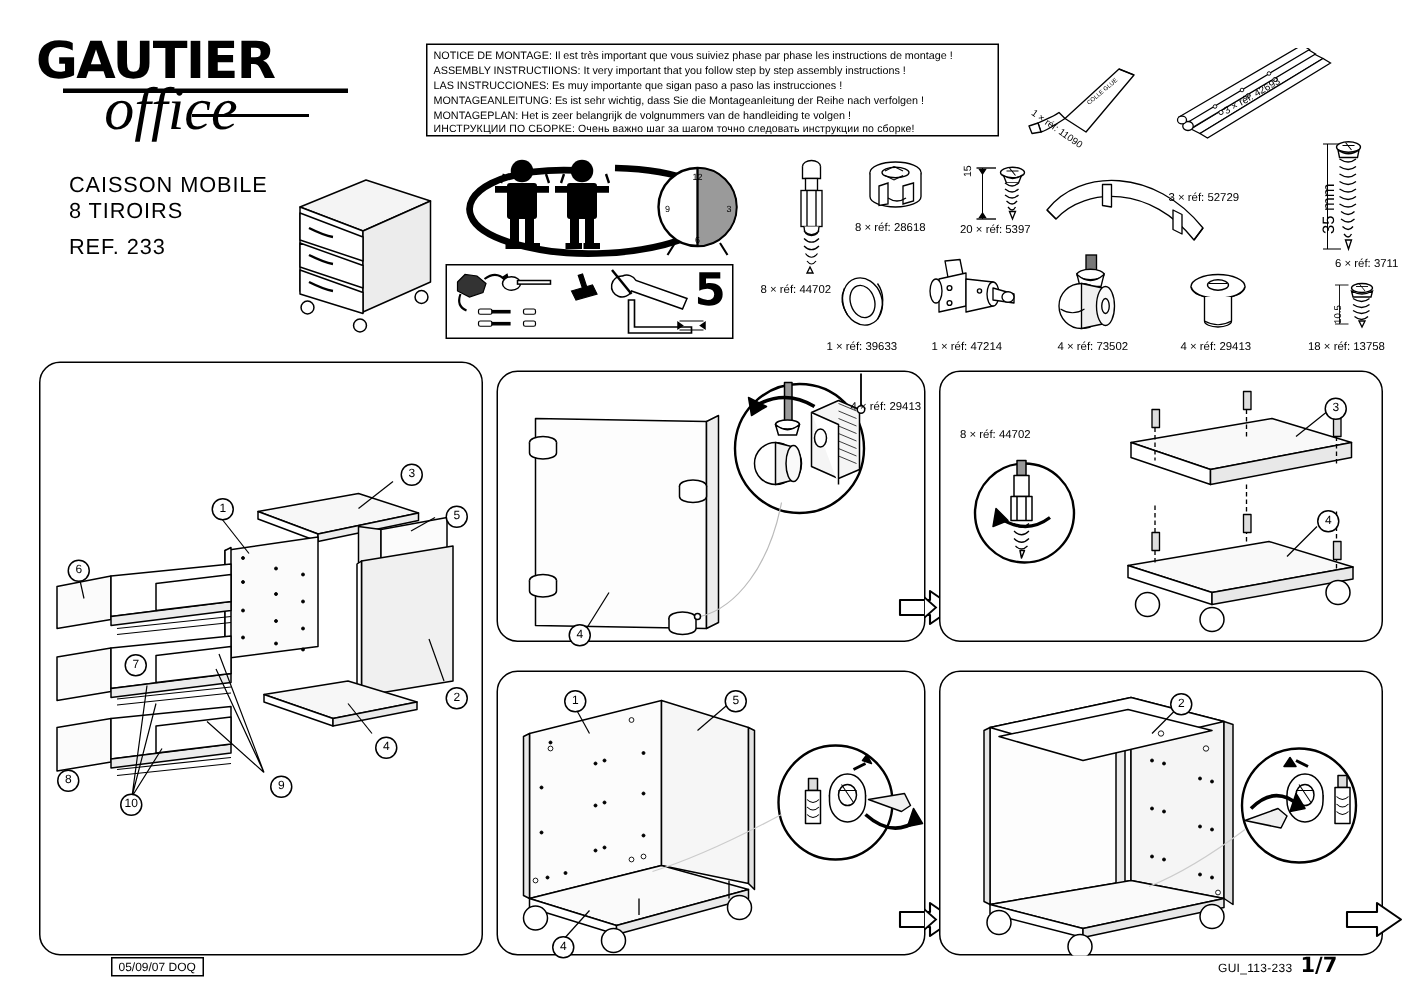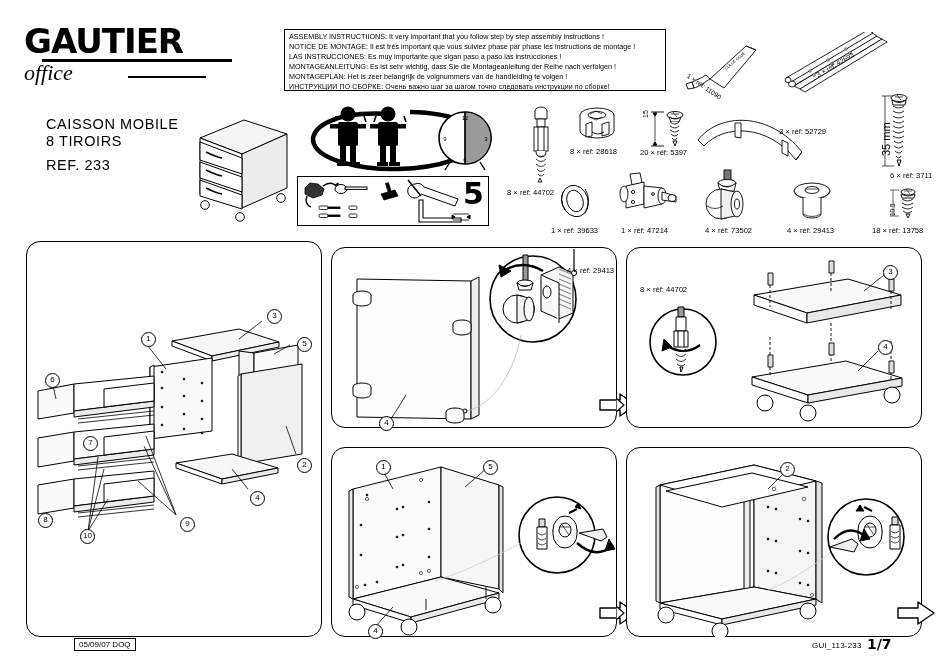--- a/index.html
+++ b/index.html
@@ -3,21 +3,21 @@
 <meta charset="utf-8">
 <style>
   html,body{margin:0;padding:0;background:#fff;}
   body{width:950px;height:672px;font-family:"Liberation Sans",sans-serif;color:#000;overflow:hidden;}
   #sheet{position:relative;width:950px;height:672px;}
 
   
   .brand{position:absolute;left:24px;top:24px;width:260px;}
   .brand-gautier{font-family:"DejaVu Sans",sans-serif;font-weight:bold;font-size:34px;letter-spacing:-1px;line-height:34px;}
   .brand-rule{height:3px;background:#000;width:190px;margin:1px 0 0 18px;}
-  .brand-office{font-family:"Liberation Serif",serif;font-style:italic;font-size:22px;line-height:30px;text-align:left;width:180px;margin-top:-4px;}
+  .brand-office{font-family:"Liberation Serif",serif;font-style:italic;font-size:40px;line-height:30px;text-align:center;width:180px;margin-top:-4px;}
   .brand-rule2{height:2px;background:#000;width:78px;margin:-12px 0 0 104px;}
   .model{position:absolute;left:160px;top:88px;font-family:"DejaVu Sans",sans-serif;font-weight:bold;font-size:21px;letter-spacing:0px;}
 
   .prodtitle{position:absolute;left:46px;top:116px;font-family:"Liberation Sans",sans-serif;font-size:14.5px;line-height:17px;letter-spacing:.6px;}
   .prodtitle div{white-space:nowrap;}
   .prodref{margin-top:7px;}
 
   
   .notice{position:absolute;left:284px;top:29px;width:382px;height:62px;border:1px solid #000;box-sizing:border-box;padding:2px 4px 0 4px;}
   .notice p{margin:0;font-size:7.2px;line-height:9.9px;white-space:nowrap;font-family:"Liberation Sans",sans-serif;}
@@ -68,22 +68,22 @@
       <path d="M24,40 q10,5 16,6" stroke-width="1.6" fill="none"></path>
       <path d="M24,58 q10,5 16,6" stroke-width="1.6" fill="none"></path>
       <path d="M24,76 q10,5 16,6" stroke-width="1.6" fill="none"></path>
       <circle cx="23" cy="93" r="4.3"></circle>
         <circle cx="58" cy="105" r="4.3"></circle>
         <circle cx="99" cy="86" r="4.3"></circle>
     </g>
   </svg>
 
   <div class="notice">
+    <p>NOTICE DE MONTAGE: Il est très important que vous suiviez phase par phase les instructions de montage !</p>
     <p>ASSEMBLY INSTRUCTIIONS: It very important that you follow step by step assembly instructions !</p>
-    <p>NOTICE DE MONTAGE: Il est très important que vous suiviez phase par phase les instructions de montage !</p>
     <p>LAS INSTRUCCIONES: Es muy importante que sigan paso a paso las instrucciones !</p>
     <p>MONTAGEANLEITUNG: Es ist sehr wichtig, dass Sie die Montageanleitung der Reihe nach verfolgen !</p>
     <p>MONTAGEPLAN: Het is zeer belangrijk de volgnummers van de handleiding te volgen !</p>
     <p class="ru">ИНСТРУКЦИИ ПО СБОРКЕ: Очень важно шаг за шагом точно следовать инструкции по сборке!</p>
   </div>
 
   <svg class="svgbox" style="left:300px;top:100px;" width="200" height="72">
 
     <path d="M92,14 C30,10 8,30 14,44 C20,60 60,70 98,69 C140,68 176,56 178,40 C180,26 156,13 110,12" fill="none" stroke="#000" stroke-width="4.5"></path>
 

